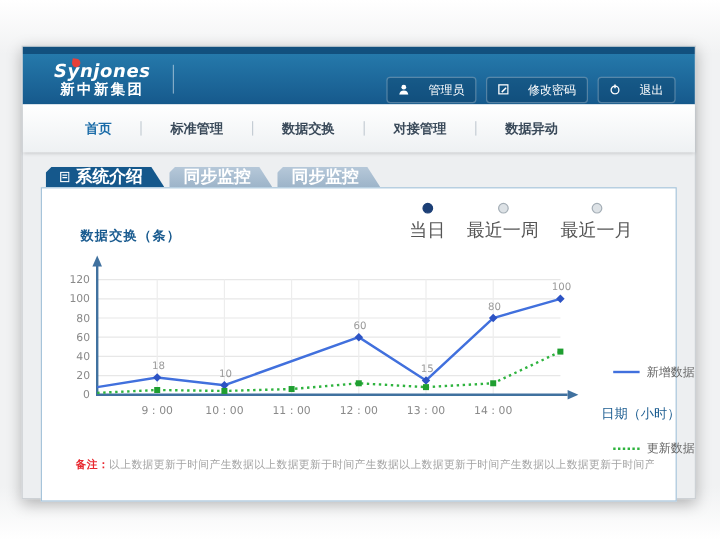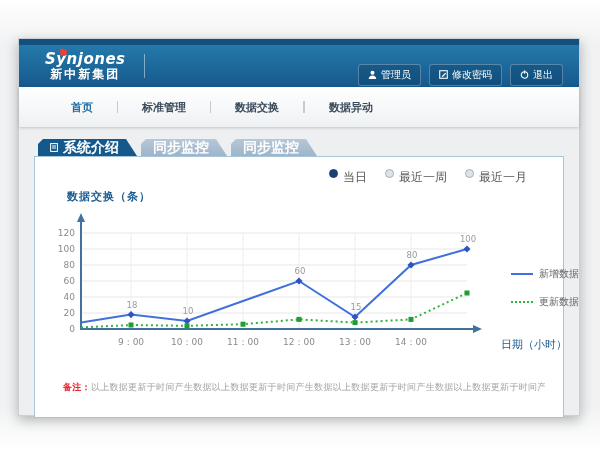--- a/index.html
+++ b/index.html
@@ -8,40 +8,40 @@
   .topbar { height:6px; background:#12507e; }
   .app-header { height:42px; background:linear-gradient(#2579ab,#16598c); display:flex; align-items:center; justify-content:space-between; padding:0 16px 0 26px; }
   .brand { display:flex; align-items:center; gap:14px;justify-content:space-between; }
   .logo { color:#fff; text-align:center; position:relative; padding-right:4px; }
   .logo-en { font-size:15px; font-weight:bold; font-style:italic; letter-spacing:.5px; line-height:15px; }
   .logo-cn { font-size:12px; font-weight:bold; letter-spacing:2px; line-height:14px; }
   .logo-accent { position:absolute; width:7px; height:7px; left:15px; top:-3px; background:#e8403a; border-radius:50% 50% 50% 0; transform:rotate(100deg); }
   .vsep { width:1px; height:24px; background:rgba(255,255,255,.45); }
   .app-title { color:#fff; font-size:15px; font-weight:bold; letter-spacing:3px; }
   .header-actions { display:flex; gap:8px; }
-  .hbtn { display:flex; align-items:center; gap:4px; background:rgba(8,54,88,.30); border:1px solid rgba(255,255,255,.28); border-radius:3px; color:#fff; font-size:10px; padding:3px 9px; cursor:pointer; font-family:inherit;margin-top:17px; }
+  .hbtn { display:flex; align-items:center; gap:16px; background:rgba(8,54,88,.30); border:1px solid rgba(255,255,255,.28); border-radius:3px; color:#fff; font-size:10px; padding:3px 9px; cursor:pointer; font-family:inherit;margin-top:17px; }
   .hbtn svg { display:block; }
   .main-nav { height:40px; background:linear-gradient(#ffffff,#eef1f3); display:flex; align-items:center; padding-left:28px; box-shadow:0 1px 3px rgba(0,0,0,.18); position:relative; z-index:2; }
   .nav-item { font-size:11px; font-weight:bold; color:#3a4a5a; padding:0 24px; cursor:pointer; }
   .nav-item.active { color:#1b6ca8; }
   .nav-sep { width:1px; height:12px; background:#c5cdd4; }
   .content { padding:12px 15px 0; }
   .tabs { display:flex; gap:4px; padding-left:4px; height:17px; }
   .tab { position:relative; display:flex; align-items:center; gap:5px; color:#fff; font-size:14px; font-weight:bold; padding:0 18px 0 12px; background:linear-gradient(#b6c8d9,#9db4c9); clip-path:polygon(0 100%, 0 5px, 5px 0, calc(100% - 11px) 0, 100% 100%); cursor:pointer; }
   .tab.active { background:#15588c; }
   .tab svg { display:block; }
   .panel { background:#ffffff; border:1px solid #a6c4da; height:262px; position:relative; }
   .radio-row { position:absolute; top:12px; right:36px; display:flex; gap:18px; align-items:center; }
-  .radio { display:flex; gap:5px; font-size:12px; color:#555; cursor:pointer; }
+  .radio { display:flex; gap:5px; align-items:center; font-size:15px; color:#555; cursor:pointer;flex-direction:column; }
   .radio-dot { width:9px; height:9px; border-radius:50%; border:1px solid #a4aeb6; background:#dde2e6; }
   .radio.selected .radio-dot { background:#1c3f76; border-color:#1c3f76; }
   .ylabel { position:absolute; top:32px; left:32px; color:#1b5c90; font-size:11px; font-weight:bold; letter-spacing:1px; }
   .chart-wrap { position:absolute; top:52px; left:8px; width:540px; height:170px; }
   .legend { position:absolute; right:4px; top:58px; display:flex; flex-direction:column; gap:14px; }
-  .legend-item { display:flex; align-items:center; gap:6px; font-size:10px; color:#666; cursor:pointer; }
+  .legend-item { display:flex; align-items:center; gap:6px; font-size:10px; color:#666; cursor:pointer;margin-top:36px; }
   .legend-line { width:22px; height:0; border-top:2px solid #4170dd; }
   .legend-line.dotted { border-top-style:dotted; border-top-color:#2eb33e; }
   .xcaption { position:absolute; right:16px; top:128px; color:#1b5c90; font-size:11px; font-weight:normal; }
   .note { position:absolute; left:28px; right:18px; top:224px; font-size:9px; color:#a3a3a3; letter-spacing:.3px; white-space:nowrap; overflow:hidden; }
   .note-prefix { color:#e8272e;font-weight:bold; }
 </style>
 </head>
 <body>
 
 <div class="window">
@@ -87,20 +87,21 @@
     </div>
   </div>
 
   <nav class="main-nav">
     <div class="nav-item active">首页</div>
     <div class="nav-sep"></div>
     <div class="nav-item">标准管理</div>
     <div class="nav-sep"></div>
     <div class="nav-item">数据交换</div>
     <div class="nav-sep"></div>
+    <div class="nav-item">对接管理</div>
     <div class="nav-sep"></div>
     <div class="nav-item">数据异动</div>
   </nav>
 
   <div class="content">
     <div class="tabs">
       <div class="tab active">
         <span>
           <svg width="8" height="9" viewBox="0 0 8 9">
               <rect x="0.6" y="0.6" width="6.8" height="7.8" fill="none" stroke="#fff" stroke-width="1"></rect>

